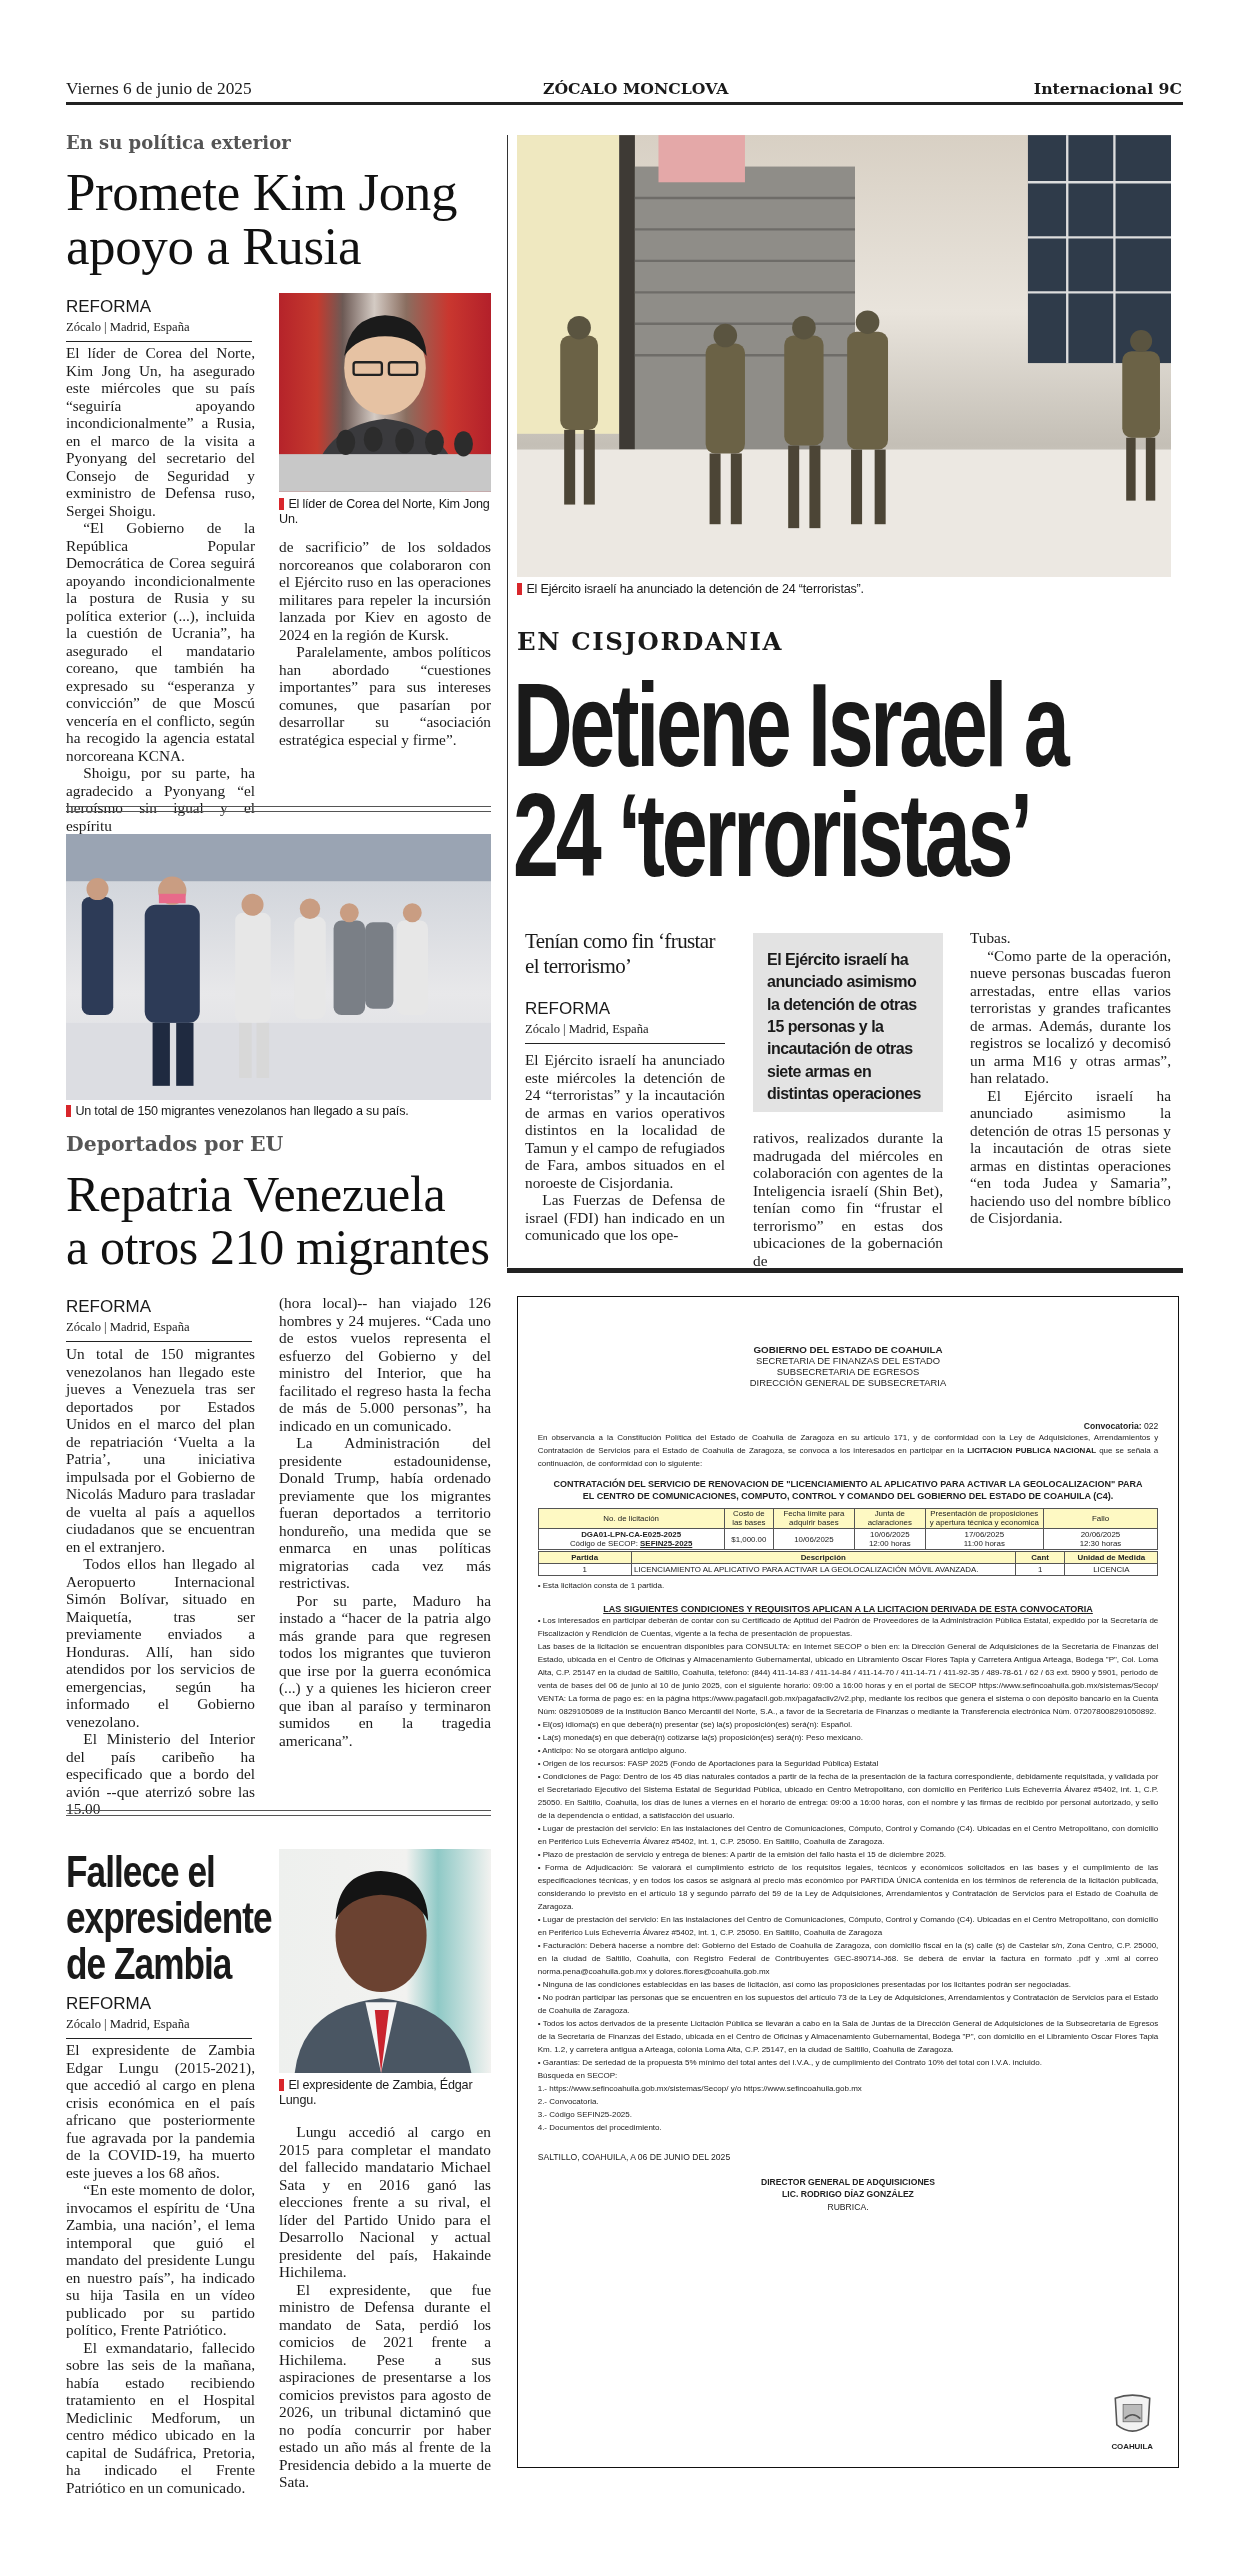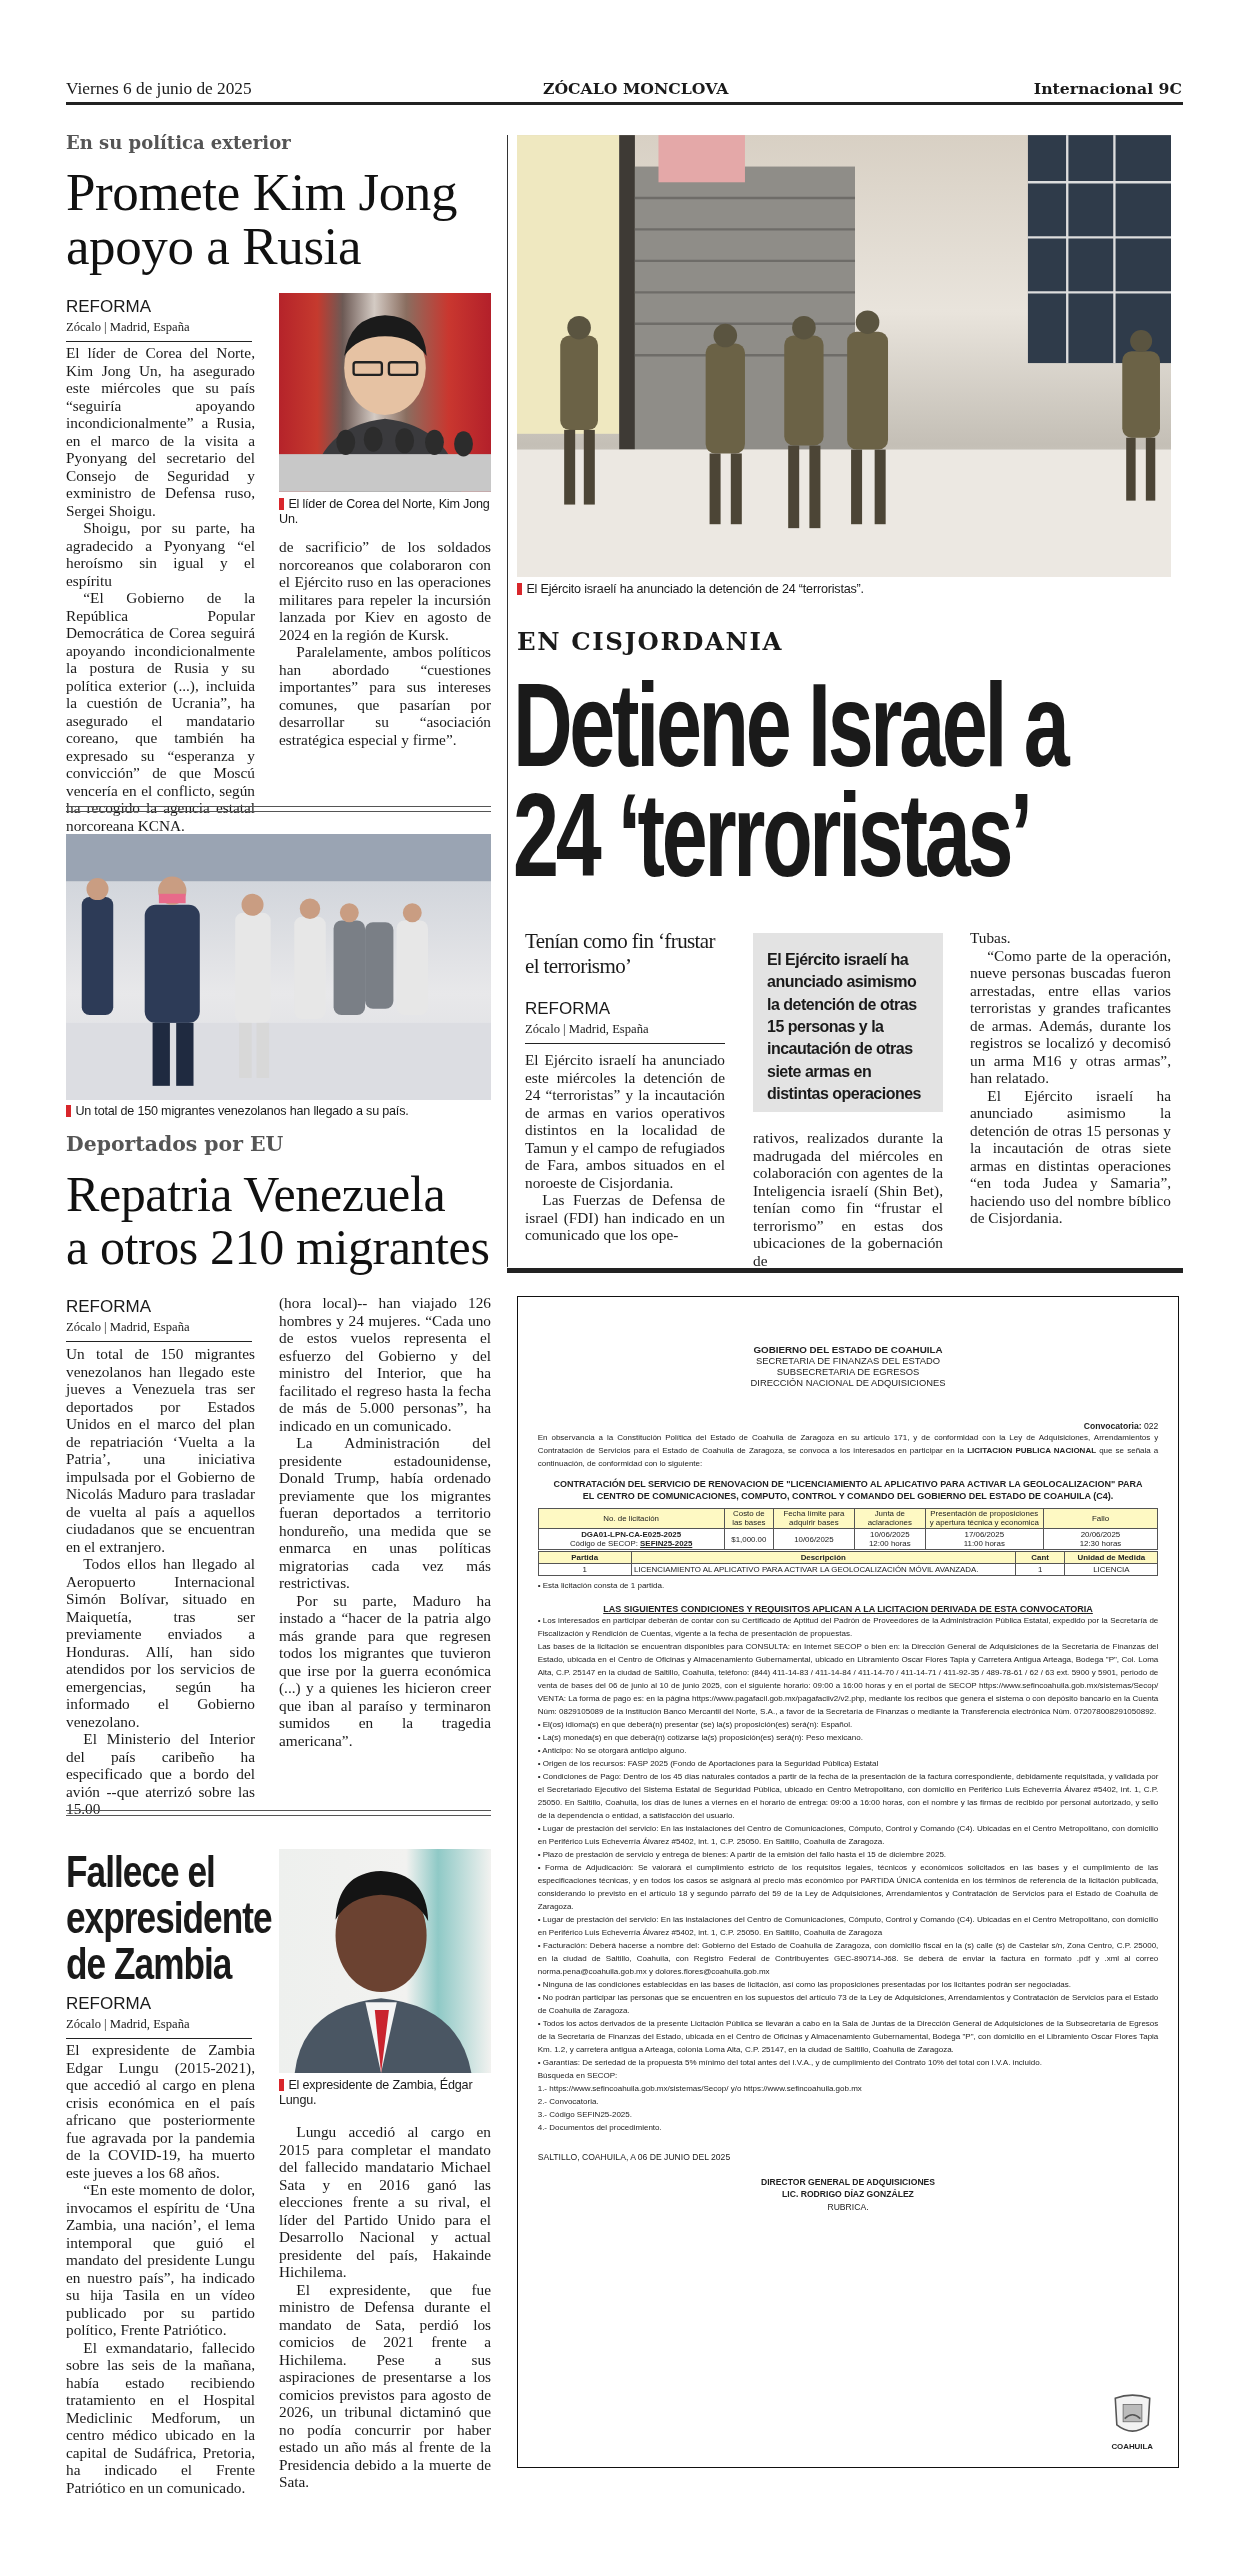--- a/index.html
+++ b/index.html
@@ -42,22 +42,22 @@
   <h1 class="abs serif-head" style="left:66px; top:165px; font-size:53px; font-weight:normal;">
     <span style="display:block">Promete Kim Jong</span>
     <span style="display:block">apoyo a Rusia</span>
   </h1>
   <div class="abs" style="left:66px; top:297px; width:186px;">
     <div class="byline-a">REFORMA</div>
     <div class="byline-b">Zócalo | Madrid, España</div>
   </div>
   <div class="abs body-text" style="left:66px; top:344px; width:189px;">
     <p class="first">El líder de Corea del Norte, Kim Jong Un, ha asegurado este miércoles que su país “seguiría apoyando incondicionalmente” a Rusia, en el marco de la visita a Pyonyang del secretario del Consejo de Seguridad y exministro de Defensa ruso, Sergei Shoigu.</p>
+    <p>“El Gobierno de la República Popular Democrática de Corea seguirá apoyando incondicionalmente la postura de Rusia y su política exterior (...), incluida la cuestión de Ucrania”, ha asegurado el mandatario coreano, que también ha expresado su “esperanza y convicción” de que Moscú vencería en el conflicto, según ha recogido la agencia estatal norcoreana KCNA.</p>
     <p>Shoigu, por su parte, ha agradecido a Pyonyang “el heroísmo sin igual y el espíritu</p>
-    <p>“El Gobierno de la República Popular Democrática de Corea seguirá apoyando incondicionalmente la postura de Rusia y su política exterior (...), incluida la cuestión de Ucrania”, ha asegurado el mandatario coreano, que también ha expresado su “esperanza y convicción” de que Moscú vencería en el conflicto, según ha recogido la agencia estatal norcoreana KCNA.</p>
   </div>
   <div class="abs photo" style="left:279px; top:293px; width:212px; height:199px; background:linear-gradient(90deg,#b5232a 0%,#c53a2e 18%,#6d5a55 30%,#d4cbc4 45%,#8a6e60 60%,#c9372f 80%,#b3202a 100%);">
     <svg width="212" height="199" viewBox="0 0 270 253">
       <ellipse cx="135" cy="95" rx="52" ry="60" fill="#e6c2a3"></ellipse>
       <path d="M83 80 Q90 30 135 28 Q185 30 188 80 Q170 55 135 55 Q100 55 83 80Z" fill="#1b1b1b"></path>
       <rect x="95" y="88" width="36" height="16" rx="3" fill="none" stroke="#222" stroke-width="3"></rect>
       <rect x="140" y="88" width="36" height="16" rx="3" fill="none" stroke="#222" stroke-width="3"></rect>
       <path d="M40 253 Q50 170 135 160 Q220 170 232 253Z" fill="#3a3a3d"></path>
       <rect x="0" y="205" width="270" height="48" fill="#c8c8c8"></rect>
       <g fill="#2c2c2c">
@@ -243,21 +243,21 @@
     <p>Lungu accedió al cargo en 2015 para completar el mandato del fallecido mandatario Michael Sata y en 2016 ganó las elecciones frente a su rival, el líder del Partido Unido para el Desarrollo Nacional y actual presidente del país, Hakainde Hichilema.</p>
     <p>El expresidente, que fue ministro de Defensa durante el mandato de Sata, perdió los comicios de 2021 frente a Hichilema. Pese a sus aspiraciones de presentarse a los comicios previstos para agosto de 2026, un tribunal dictaminó que no podía concurrir por haber estado un año más al frente de la Presidencia debido a la muerte de Sata.</p>
   </div>
 </section>
 
 <section class="abs legal" style="left:517px; top:1296px; width:662px; height:1172px; border:1.6px solid #111; padding:0 19.7px;">
   <div style="text-align:center; margin-top:47px; font-size:9.4px; line-height:11px;">
     <div style="font-weight:bold; font-size:9.8px;">GOBIERNO DEL ESTADO DE COAHUILA</div>
     <div>SECRETARIA DE FINANZAS DEL ESTADO</div>
     <div>SUBSECRETARIA DE EGRESOS</div>
-    <div>DIRECCIÓN NACIONAL DE ADQUISICIONES</div>
+    <div>DIRECCIÓN GENERAL DE SUBSECRETARIA</div>
   </div>
   <div style="text-align:right; margin-top:33px; font-size:8.6px;"><b>Convocatoria:</b> <span>022</span></div>
   <div class="txt"><span>En observancia a la Constitución Política del Estado de Coahuila de Zaragoza en su artículo 171, y de conformidad con la Ley de Adquisiciones, Arrendamientos y Contratación de Servicios para el Estado de Coahuila de Zaragoza, se convoca a los interesados en participar en la </span><b>LICITACION PUBLICA NACIONAL</b><span> que se señala a continuación, de conformidad con lo siguiente:</span></div>
   <div style="text-align:center; font-weight:bold; font-size:9px; line-height:11.8px; margin:9.4px 15.7px 4.7px;">CONTRATACIÓN DEL SERVICIO DE RENOVACION DE "LICENCIAMIENTO AL APLICATIVO PARA ACTIVAR LA GEOLOCALIZACION" PARA EL CENTRO DE COMUNICACIONES, COMPUTO, CONTROL Y COMANDO DEL GOBIERNO DEL ESTADO DE COAHUILA (C4).</div>
   <table style="margin-top:3.1px;">
     <tbody>
         <tr>
       <th style="width:30%">No. de licitación</th>
       <th style="width:8%">Costo de las bases</th>
       <th style="width:13%">Fecha límite para adquirir bases</th>

